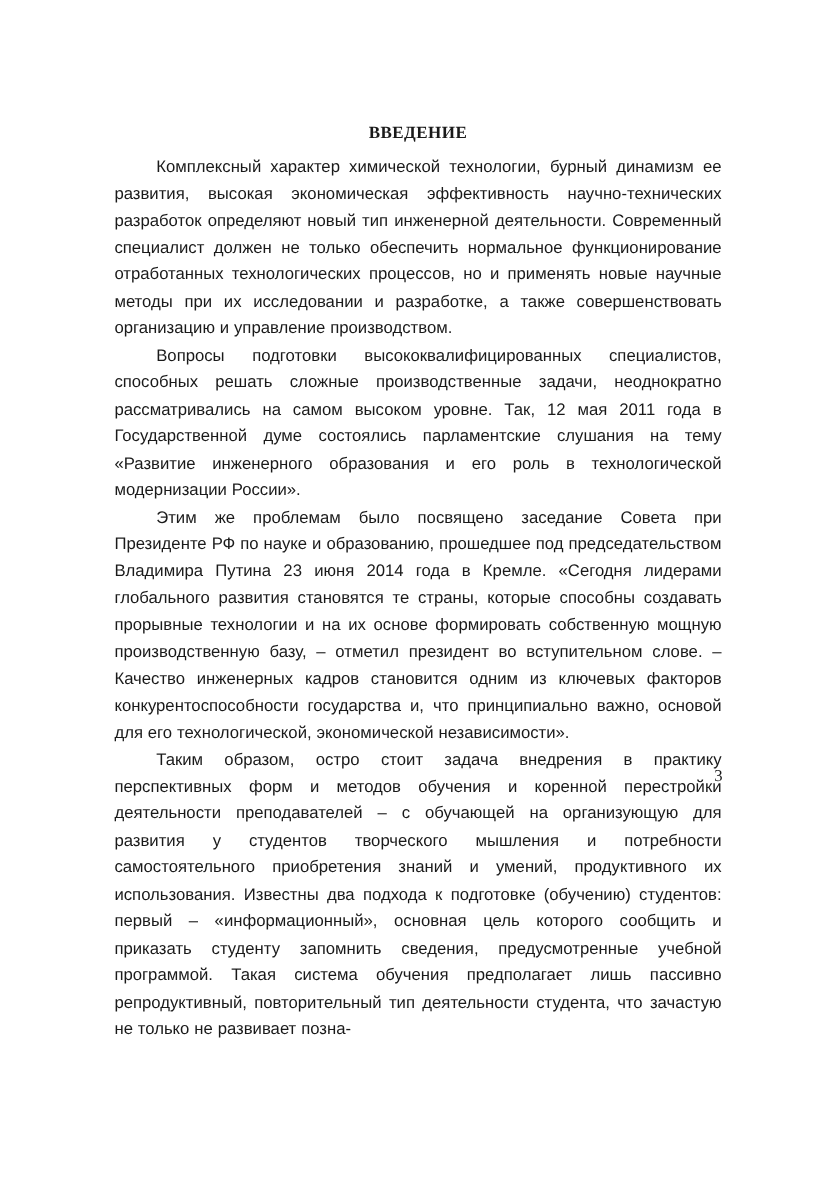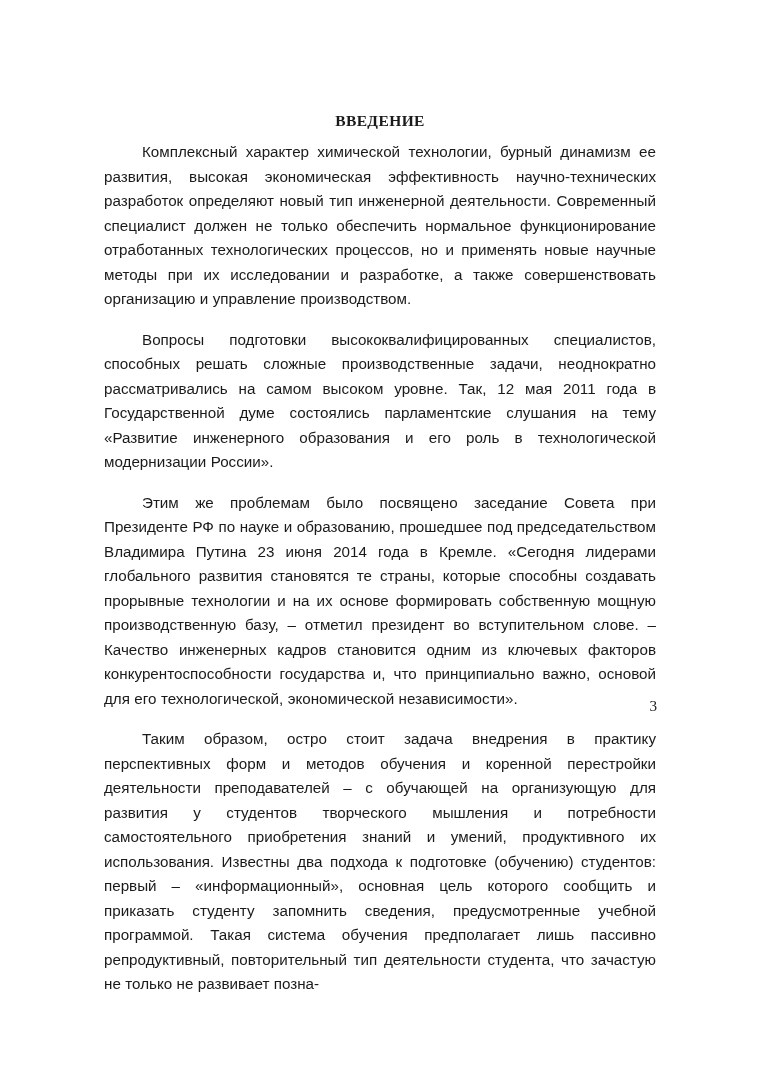--- a/index.html
+++ b/index.html
@@ -42,21 +42,21 @@
     margin: 0;
     text-align: justify;
     text-indent: 38px;
     font-size: 15.2px;
     line-height: 24.5px;
     font-family: Liberation Sans, sans-serif;
     hyphens: manual;
     word-spacing: 0.2px;
   }
   .para + .para {
-    margin-top: 16px;
+    margin-top: 0px;
   }
   .page-number {
     position: absolute;
     right: 104px;
     bottom: 45px;
     font-size: 15.2px;
     font-family: "Liberation Serif", serif;
     color: #1a1a1a;
   }
 </style>

